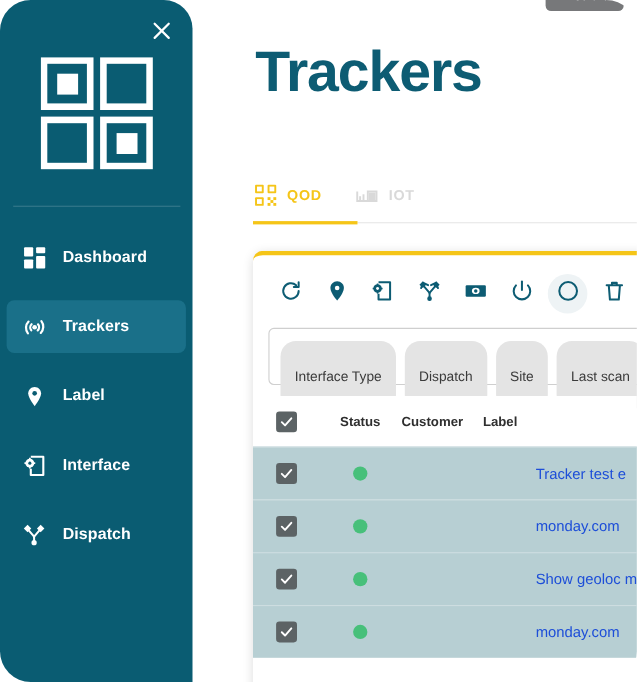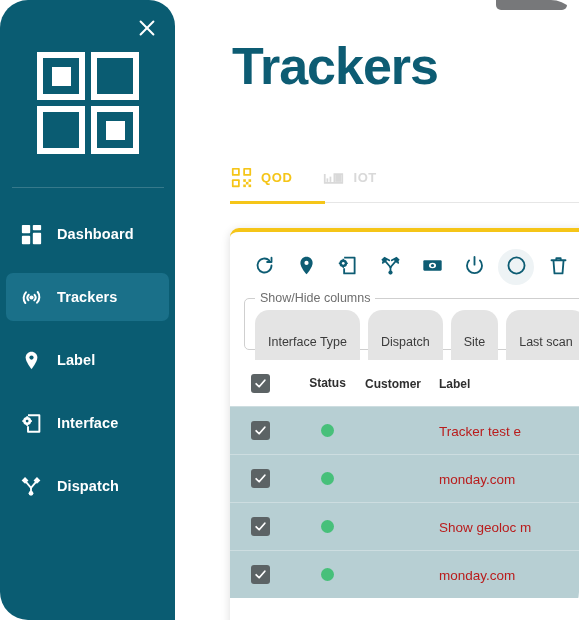--- a/index.html
+++ b/index.html
@@ -131,21 +131,21 @@
   .trow{
     display:flex;align-items:center;height:48px;box-sizing:border-box;
   }
   .thead{height:46px;background:#ffffff;}
   .tbody-row{background:#b7cfd3;border-top:1px solid #cddde0;}
   .cell-check{width:60px;flex:0 0 60px;display:flex;align-items:center;justify-content:center;}
   .cell-status{width:75px;flex:0 0 75px;display:flex;align-items:center;justify-content:center;}
   .cell-customer{width:72px;flex:0 0 72px;}
   .cell-label{flex:1 1 auto;padding-left:2px;}
   .th-text{font-size:12px;font-weight:bold;color:#2f2f2f;white-space:nowrap;text-align:right;}
-  .td-text{font-size:13.5px;color:#b91c1c;white-space:nowrap;}
+  .td-text{font-size:13.5px;color:#1d4ed8;white-space:nowrap;margin-left:48px;}
   .checkbox{
     width:19px;height:19px;border-radius:3px;background:#5c6365;
     display:flex;align-items:center;justify-content:center;cursor:pointer;
   }
   .dot{width:13px;height:13px;border-radius:50%;background:#47c07a;}
 
   
   .tooltip{
     position:absolute;left:496px;top:209px;
     background:#77787a;color:#fff;border-radius:5px;
@@ -287,21 +287,20 @@
         <div class="tool-btn">
           <span>
             <svg width="21" height="21" viewBox="0 0 24 24">
               <path d="M4 6 h16 M9.5 6 V3.6 h5 V6 M6.2 6 l1.2 15 h9.2 l1.2 -15" fill="none" stroke="#0d5c73" stroke-width="2.1" stroke-linecap="round" stroke-linejoin="round"></path>
             </svg>
           </span>
         </div>
       </div>
 
       <div class="fieldset">
-        <span class="fieldset-legend">Show/Hide columns</span>
         <div class="chips">
           <span class="chip">Interface Type</span>
           <span class="chip">Dispatch</span>
           <span class="chip">Site</span>
           <span class="chip">Last scan</span>
         </div>
       </div>
 
       <div class="table">
 

